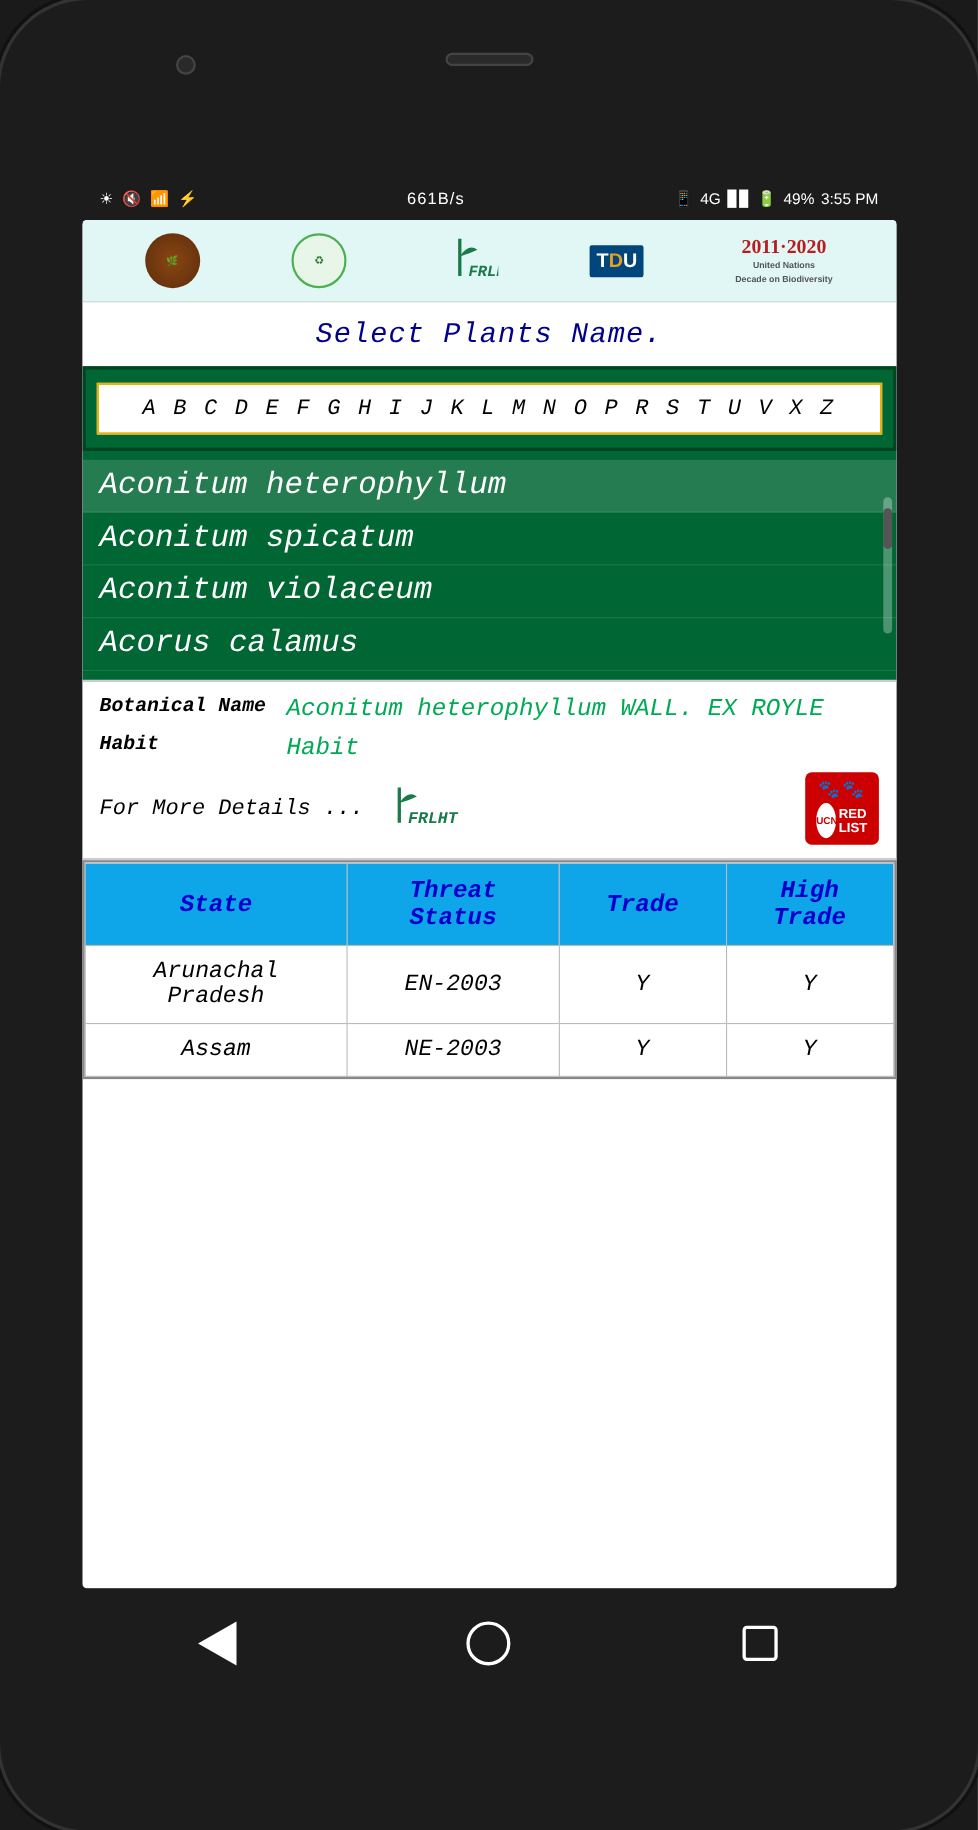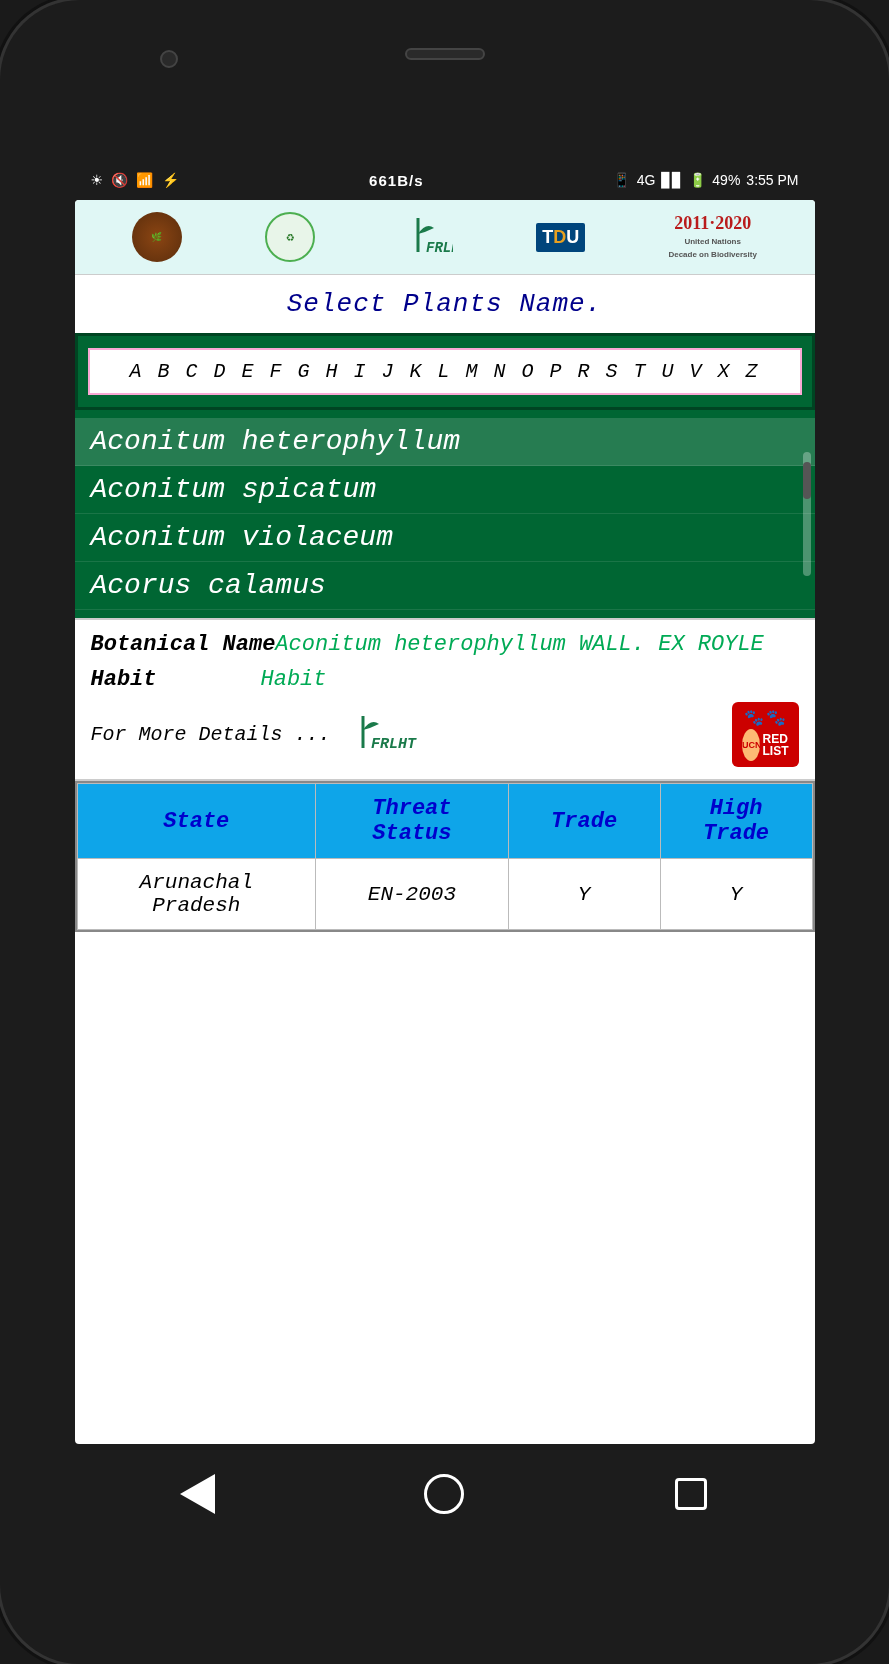--- a/index.html
+++ b/index.html
@@ -78,21 +78,21 @@
     }
 
     .status-icon {
       color: #fff;
       font-size: 14px;
     }
 
     .status-center {
       color: #fff;
       font-size: 15px;
-      font-weight: 700;
+      font-weight: 400;
       letter-spacing: 1px;
     }
 
     .status-right {
       color: #fff;
       font-size: 14px;
       display: flex;
       align-items: center;
       gap: 6px;
     }
@@ -167,21 +167,21 @@
 
     
     .alphabet-row {
       background: #006633;
       padding: 12px 10px;
       border: 3px solid #004422;
     }
 
     .alphabet-inner {
       background: #fff;
-      border: 2px solid #f9a8d4;
+      border: 2px solid #eab308;
       padding: 10px 8px;
       font-size: 20px;
       font-family: 'Courier New', monospace;
       font-style: italic;
       color: #000;
       letter-spacing: 2px;
       text-align: center;
     }
 
     
@@ -233,21 +233,21 @@
 
     .detail-row {
       display: flex;
       align-items: flex-start;
       margin-bottom: 10px;
     }
 
     .detail-label {
       font-family: 'Courier New', monospace;
       font-style: italic;
-      font-size: 22px;
+      font-size: 18px;
       color: #000;
       min-width: 170px;
       font-weight: bold;
     }
 
     .detail-value {
       font-family: 'Courier New', monospace;
       font-style: italic;
       font-size: 22px;
       color: #00aa55;
@@ -468,21 +468,21 @@
             <path d="M16 18 Q24 6 32 12 Q24 16 16 18Z" fill="#1a7a4a"></path>
             <text x="24" y="36" font-size="15" fill="#1a7a4a" font-style="italic" font-family="Courier New" font-weight="bold">FRLHT</text>
           </svg>
         </div>
         <div class="red-list-badge">
           <div style="display:flex;gap:2px;margin-bottom:2px;">
             <span style="color:#fff;font-size:16px;">🐾</span>
             <span style="color:#fff;font-size:16px;">🐾</span>
           </div>
           <div style="display:flex;align-items:center;gap:3px;">
-            <div style="background:#fdba74;border-radius:50%;width:18px;height:32px;display:flex;align-items:center;justify-content:center;">
+            <div style="background:#ffffff;border-radius:50%;width:18px;height:32px;display:flex;align-items:center;justify-content:center;">
               <span style="font-size:9px;color:#cc0000;font-weight:bold;">IUCN</span>
             </div>
             <span style="color:#fff;font-size:12px;font-weight:bold;line-height:1;">RED<br>LIST</span>
           </div>
         </div>
       </div>
     </div>
 
     <div class="data-table-container">
       <table class="data-table">
@@ -494,20 +494,26 @@
             <th>High<br>Trade</th>
           </tr>
         </thead>
         <tbody>
           <tr>
             <td>Arunachal<br>Pradesh</td>
             <td>EN-2003</td>
             <td>Y</td>
             <td>Y</td>
           </tr>
+          <tr>
+            <td>Assam</td>
+            <td>NE-2003</td>
+            <td>Y</td>
+            <td>Y</td>
+          </tr>
         </tbody>
       </table>
     </div>
 
   </div>
 
   <div class="bottom-nav">
     <div class="nav-btn">
       <div class="nav-back"></div>
     </div>

